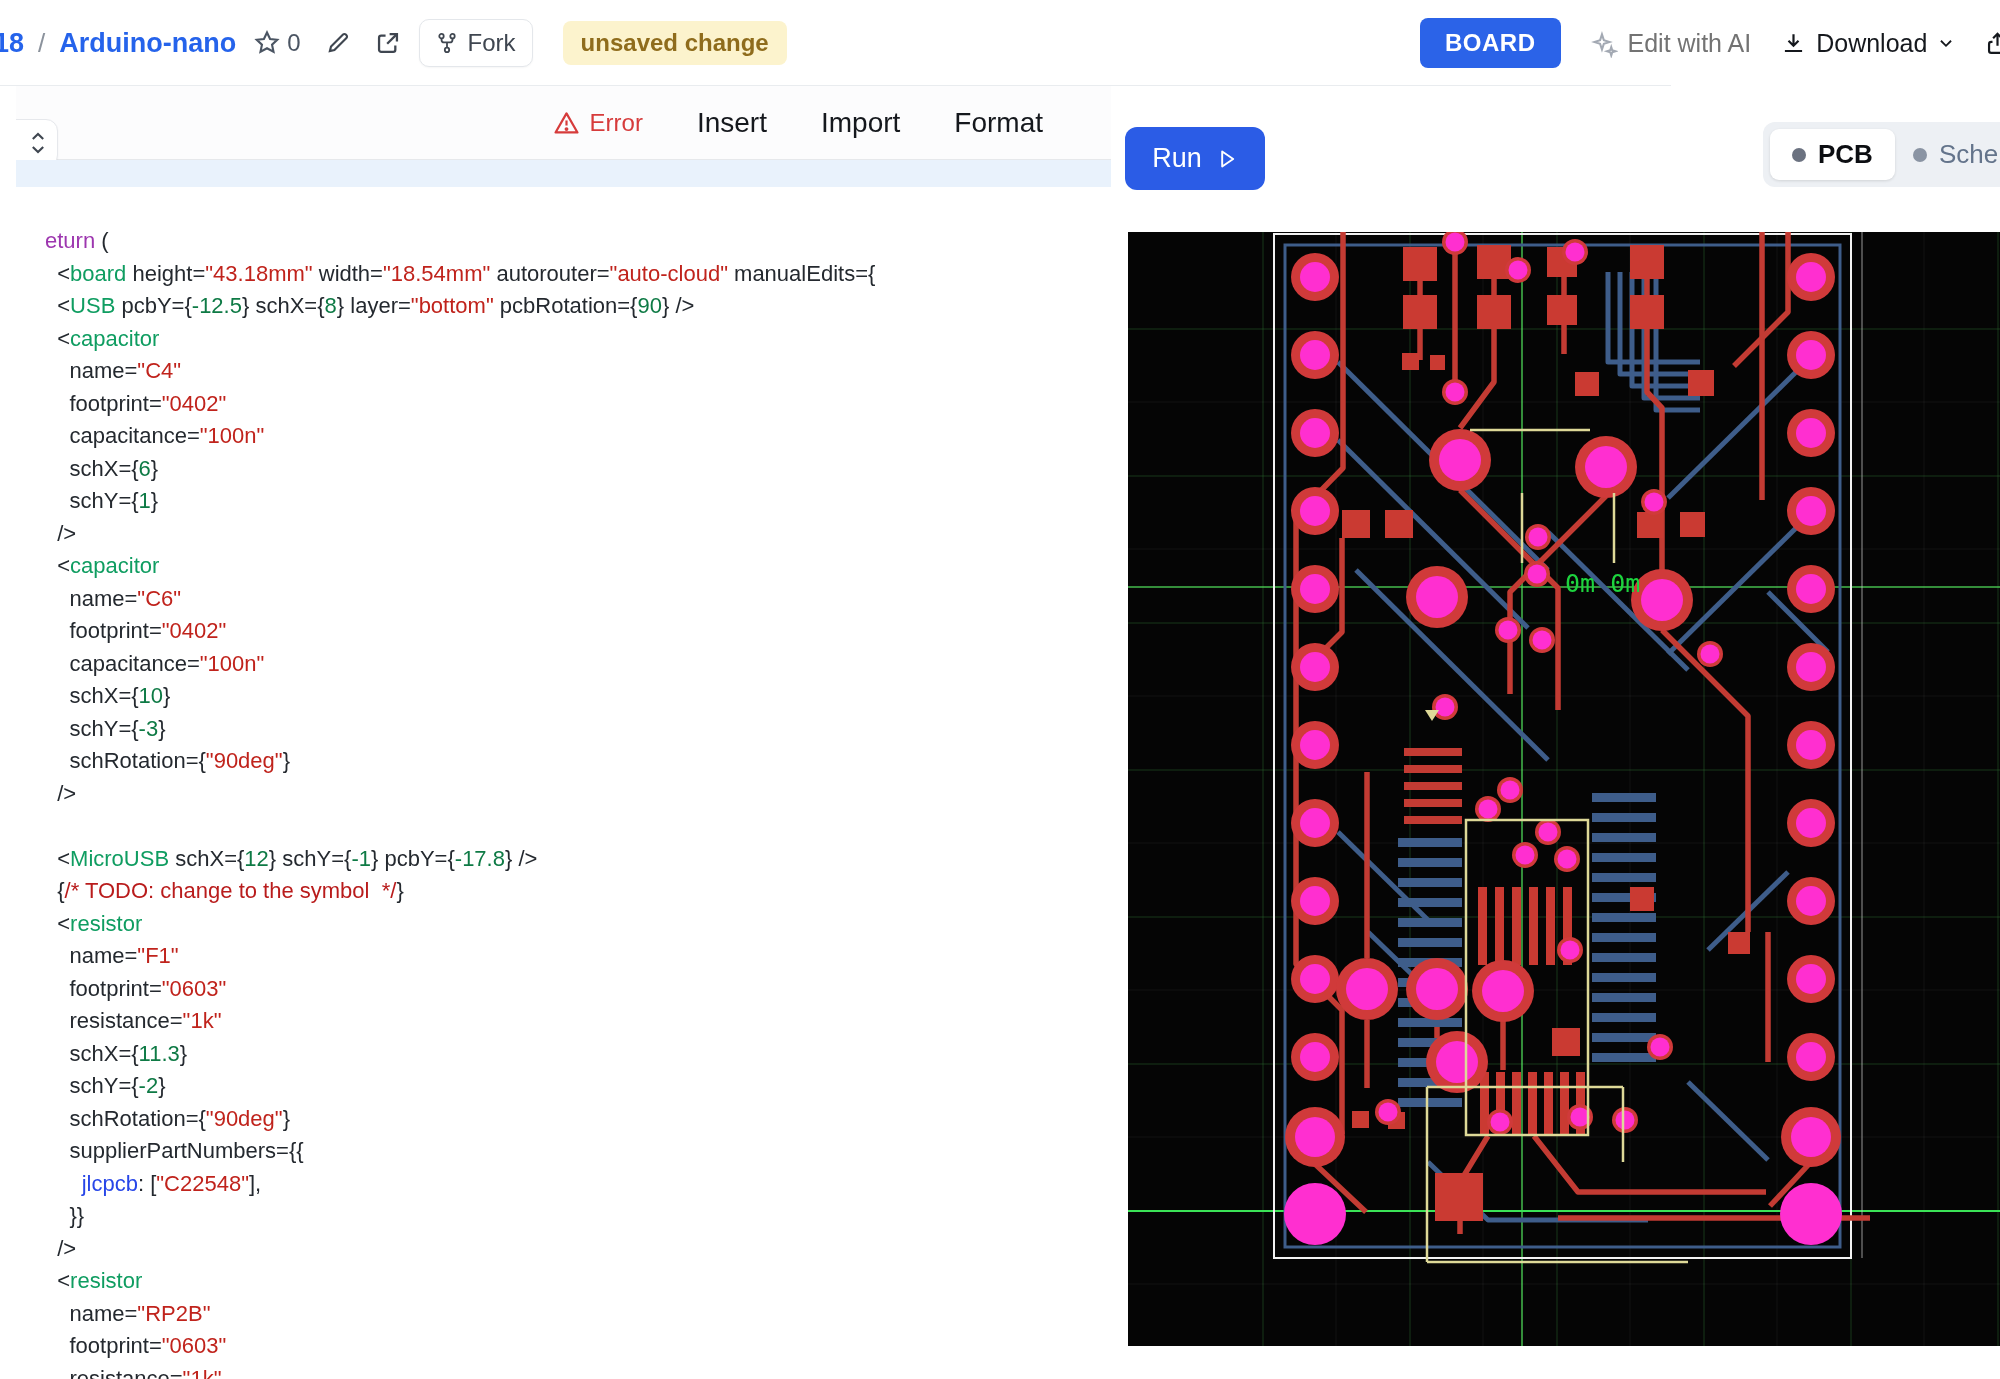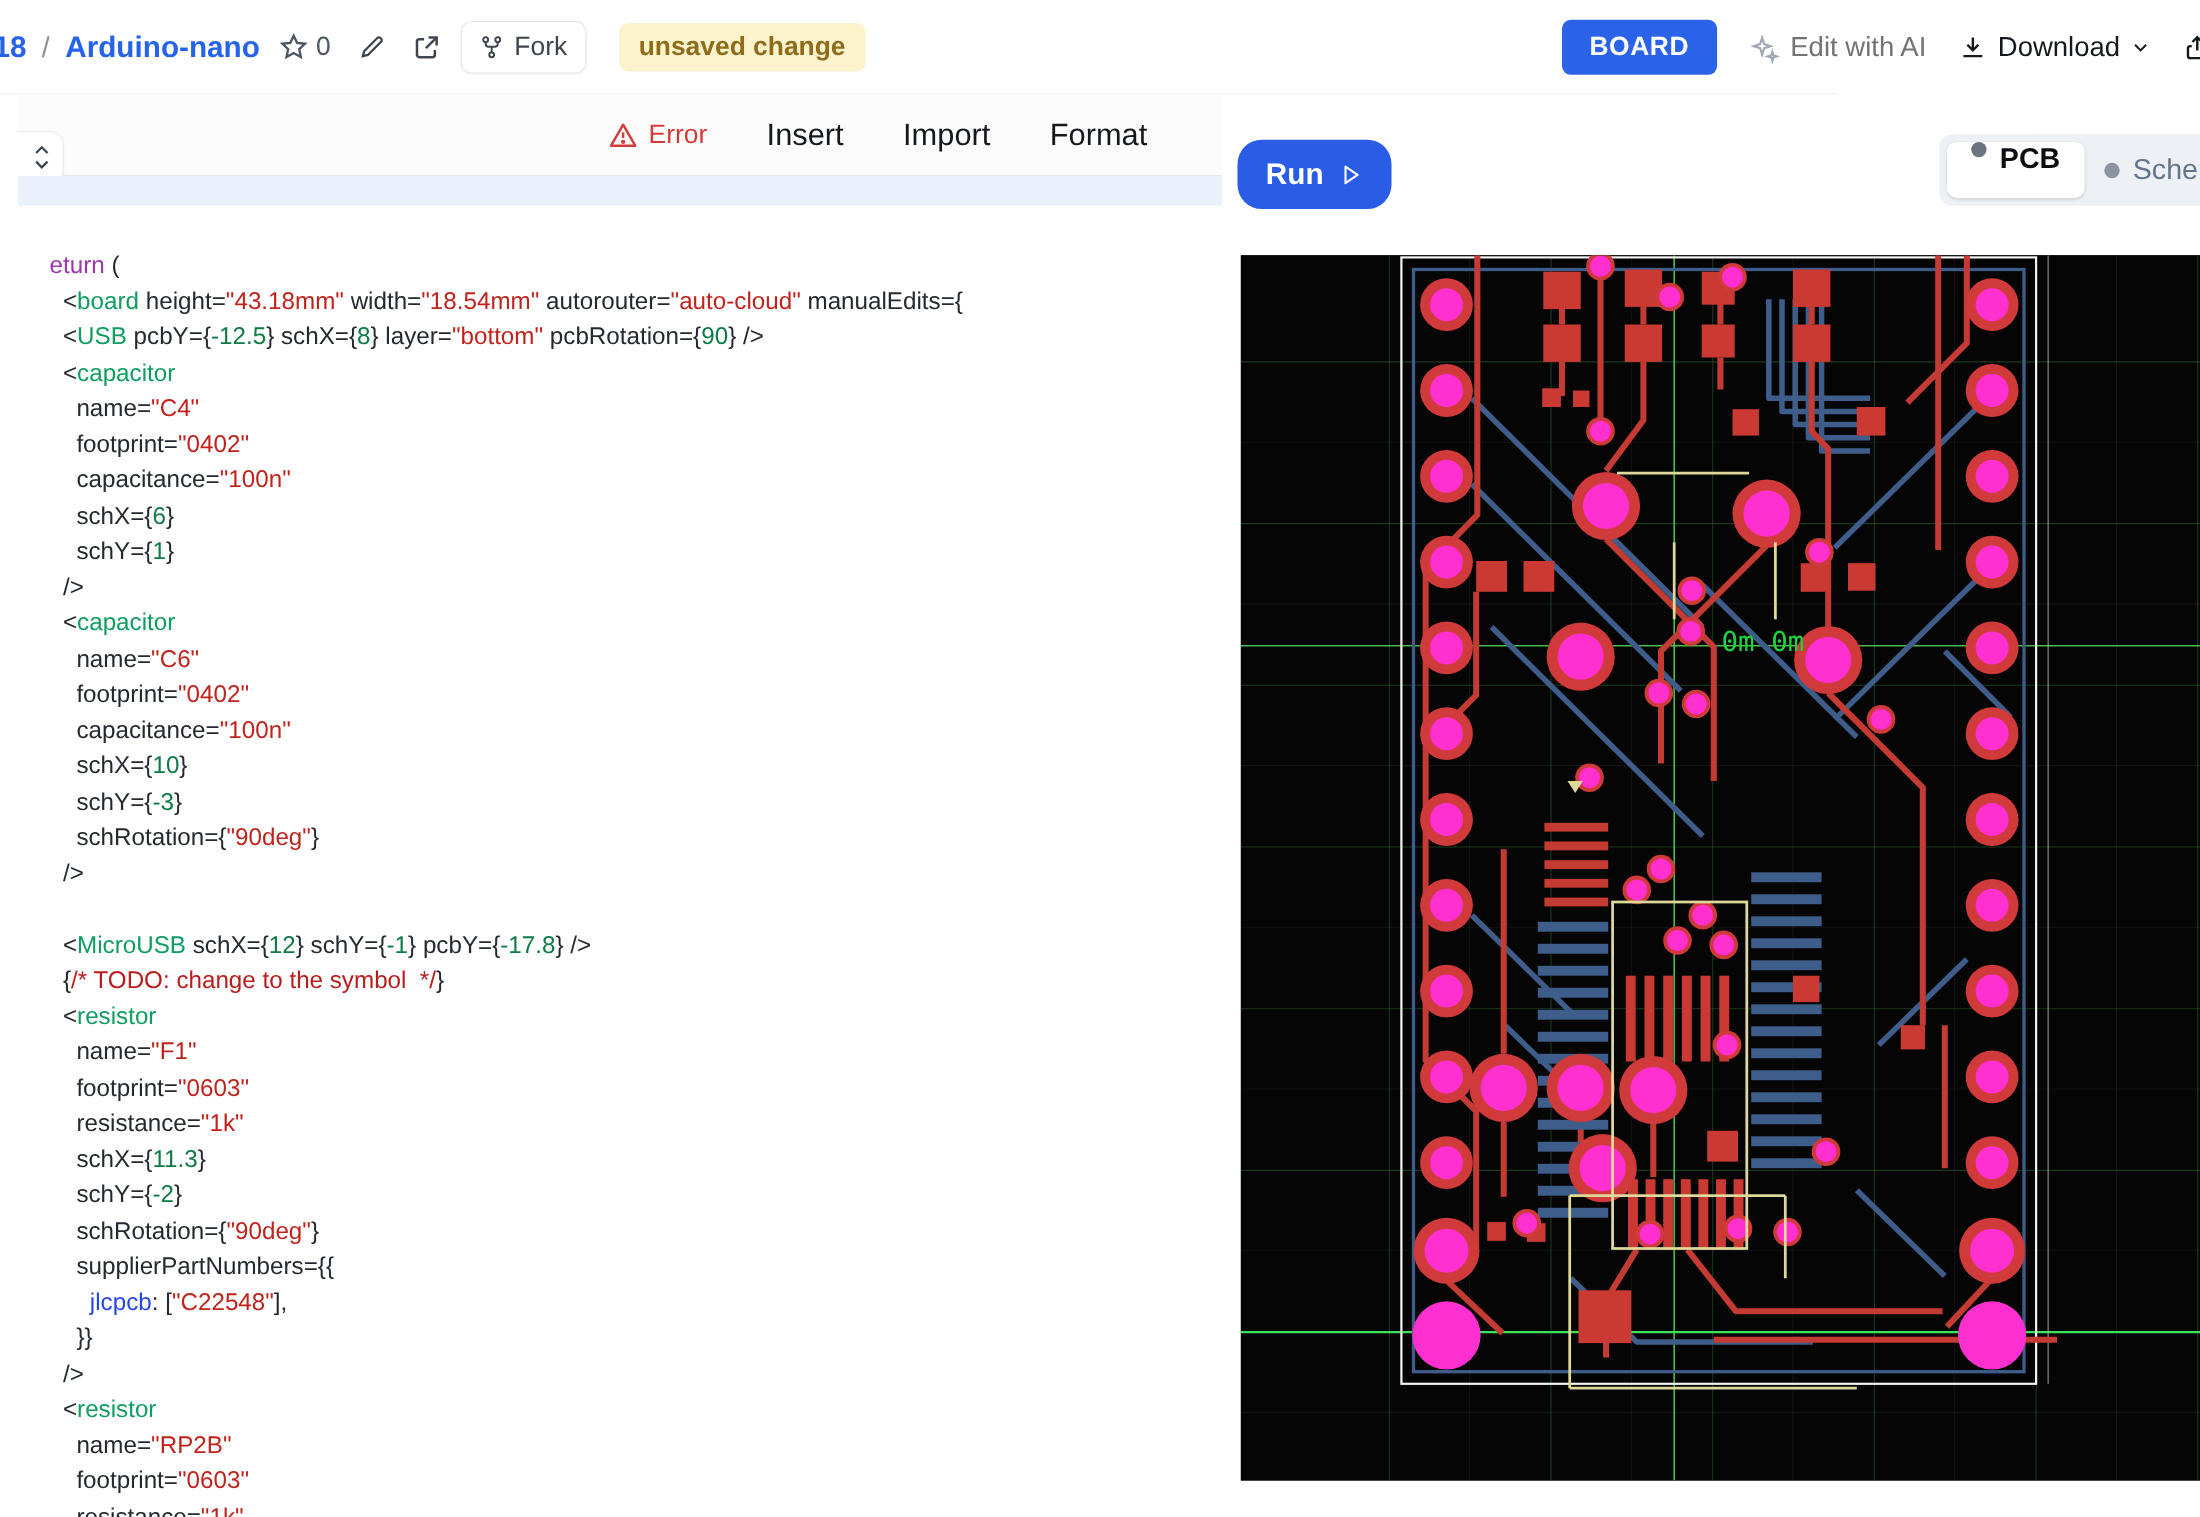--- a/index.html
+++ b/index.html
@@ -45,26 +45,26 @@
   .tok-a { color:#24292f; }
   .tok-s { color:#c0231c; }
   .tok-n { color:#0e7a45; }
   .tok-c { color:#b91c1c; }
   .tok-b { color:#2746e8; }
   .tok-p { color:#24292f; }
 
   
   .preview { position:absolute; left:1111px; top:86px; width:889px; height:1293px; background:#fff; overflow:hidden; }
   .run-btn { position:absolute; left:14px; top:41px; width:140px; height:63px; background:#2b5ce6;
-             border:none; border-radius:22px; color:#fff; font-size:27px; font-weight:bold;
+             border:none; border-radius:12px; color:#fff; font-size:27px; font-weight:normal;
              display:flex; align-items:center; justify-content:center; gap:14px; }
   .view-toggle { position:absolute; left:652px; top:36px; height:65px; width:310px; background:#edf0f4;
                  border-radius:12px; display:flex; align-items:center; padding:7px; gap:10px; }
   .toggle-pill { background:#fff; border-radius:9px; height:51px; padding:0 22px; display:flex;
-                 align-items:flex-start; gap:12px; font-size:26px; font-weight:600; color:#0c0e12;
+                 align-items:center; gap:12px; font-size:26px; font-weight:600; color:#0c0e12;
                  box-shadow:0 1px 3px rgba(0,0,0,.12); }
   .toggle-plain { display:flex; align-items:center; gap:12px; font-size:26px; color:#64748b; padding:0 8px; white-space:nowrap; }
   .dot { width:14px; height:14px; border-radius:50%; background:#6b7280; display:inline-block; }
   .dot.gray { background:#8a94a3; }
   .canvas-wrap { position:absolute; left:17px; top:146px; width:872px; height:1114px; background:#050505; }
   .canvas-wrap svg { display:block; }
 </style>
 </head>
 <body>
 

